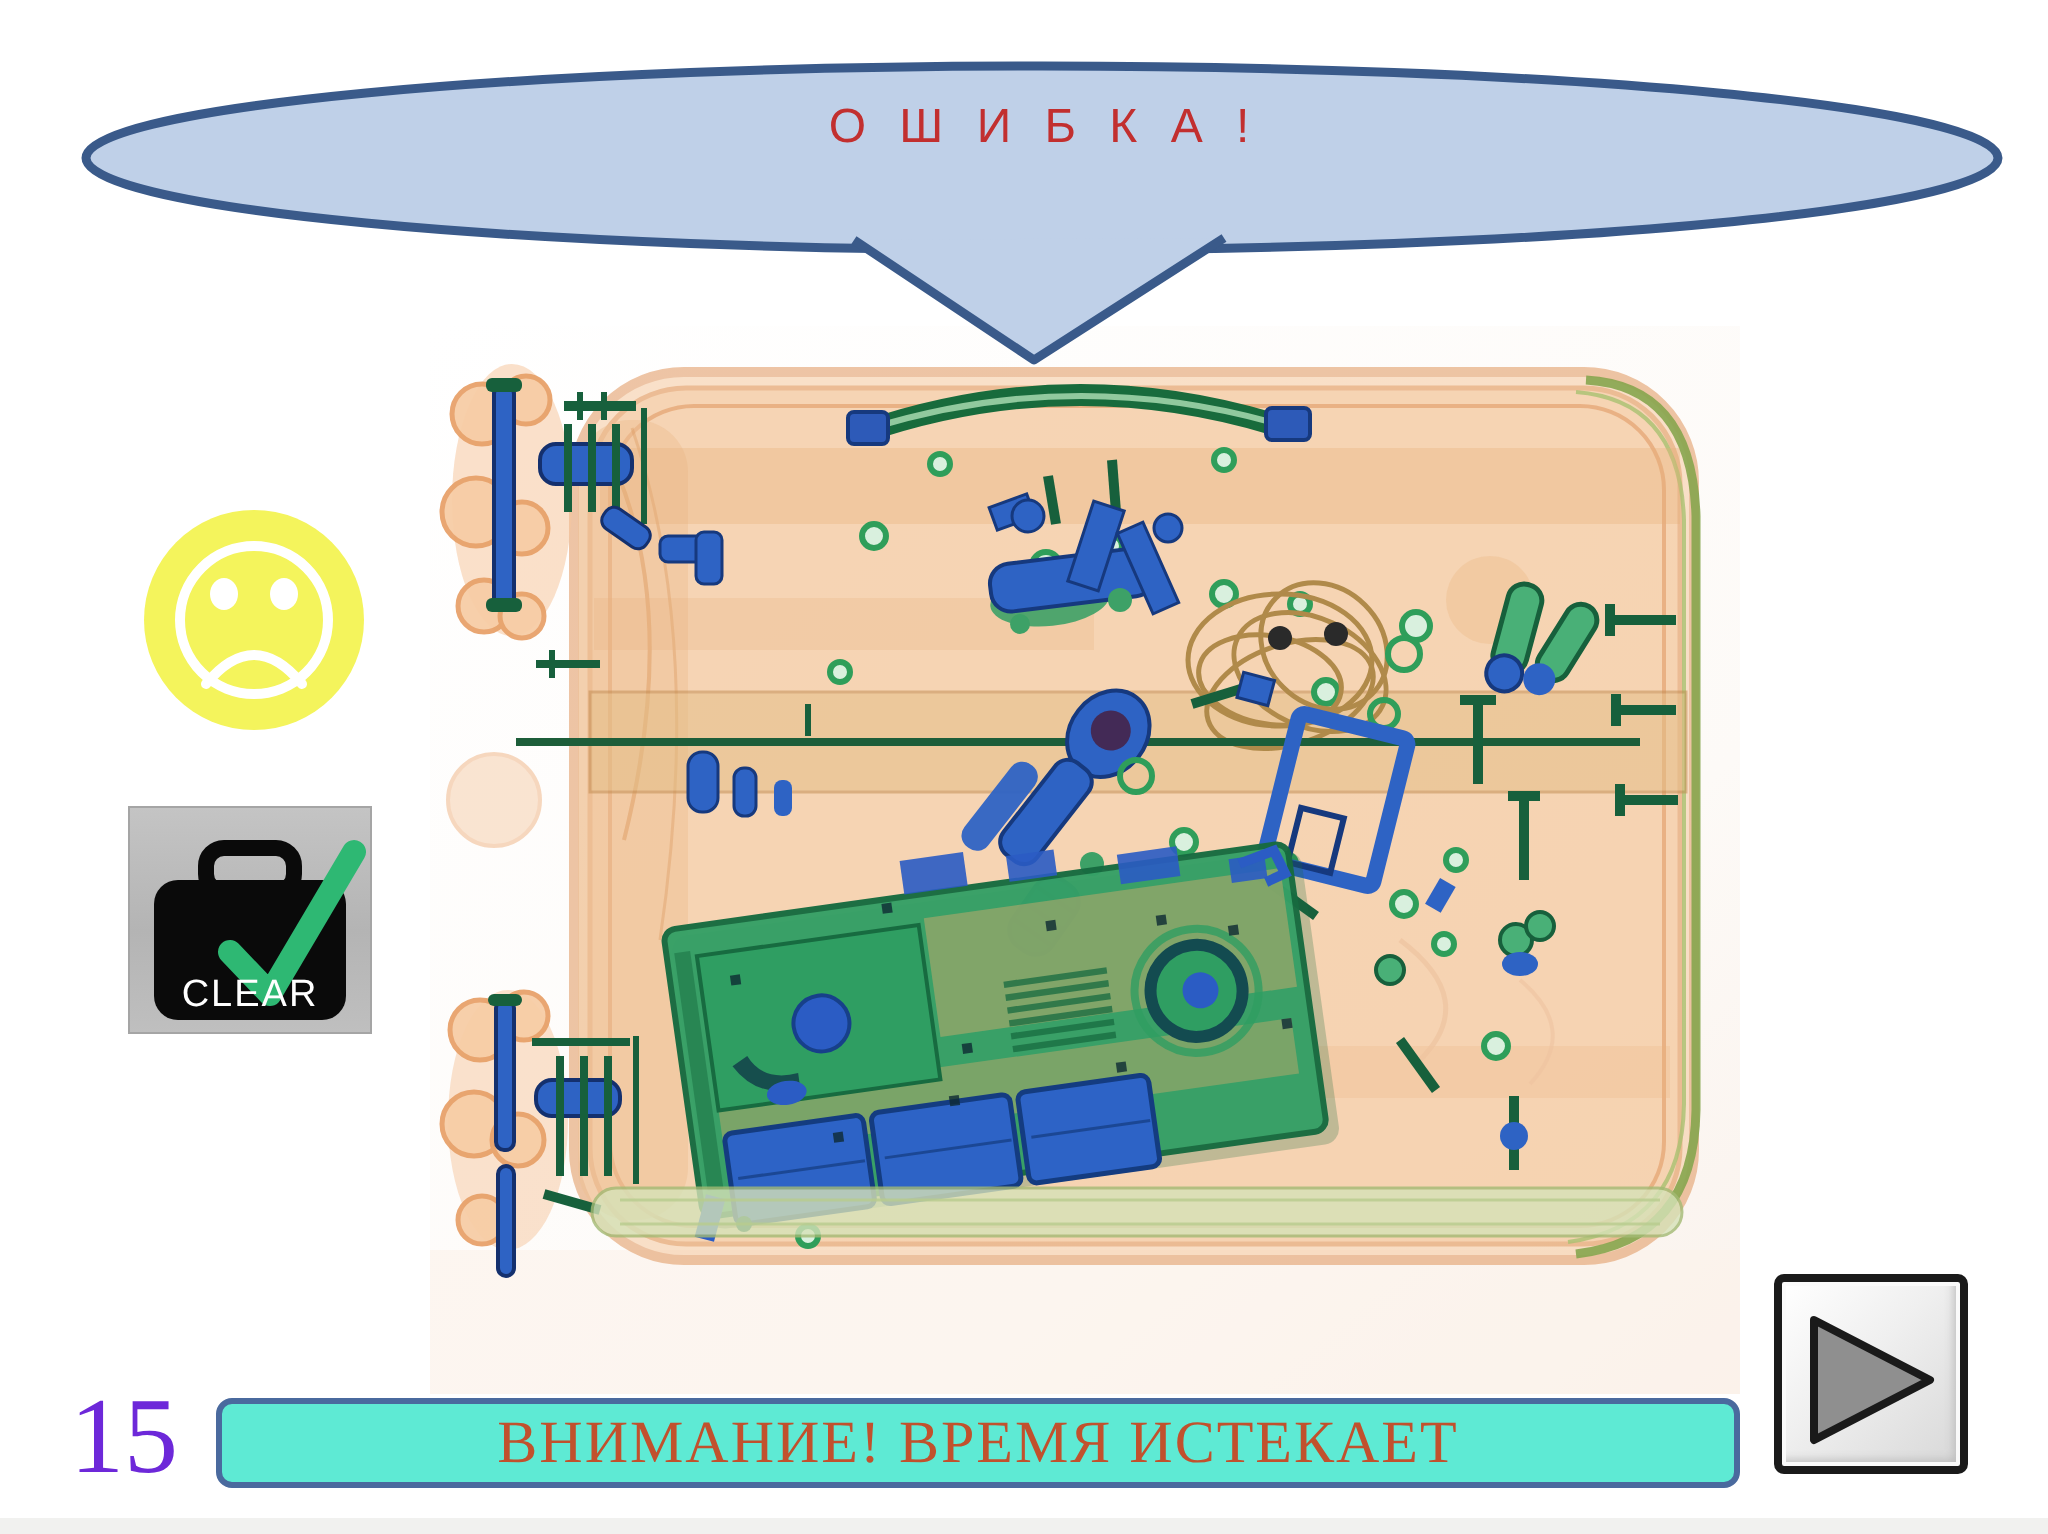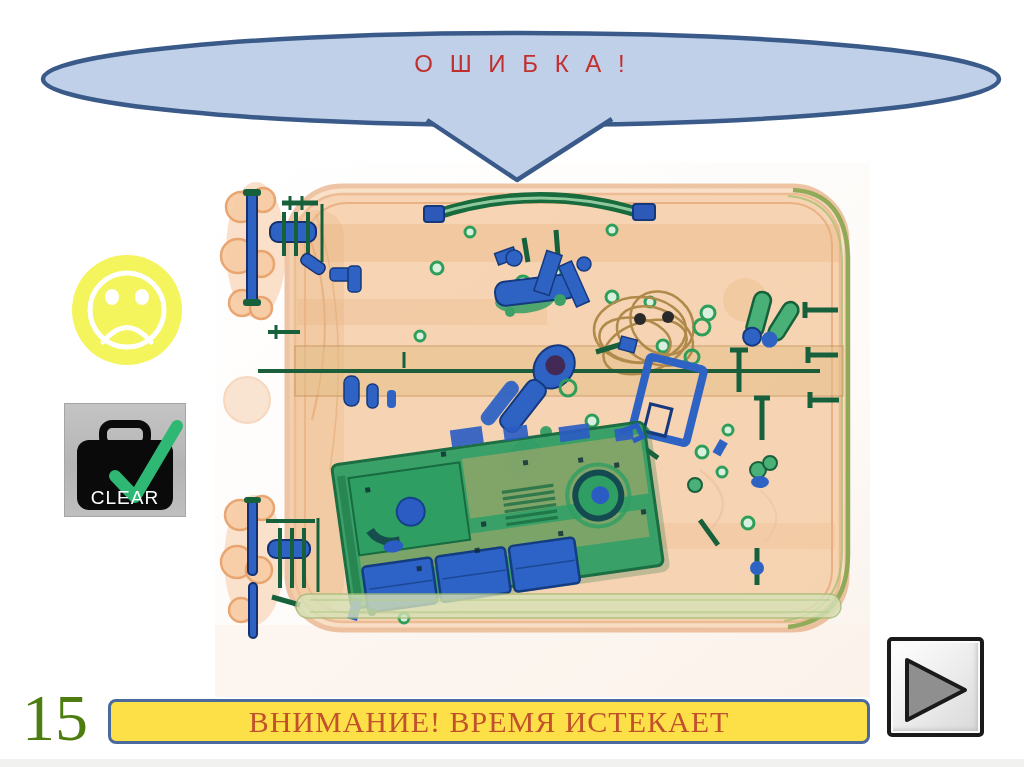--- a/index.html
+++ b/index.html
@@ -29,27 +29,27 @@
   .clear-card svg{position:absolute;left:0;top:0;}
   .clear-label{
     position:absolute;bottom:7px;left:0;width:100%;text-align:center;
     color:#ffffff;font-size:19px;letter-spacing:1px;font-weight:400;
   }
   
   .xray{position:absolute;left:215px;top:163px;width:655px;height:534px;}
   
   .timer{
     position:absolute;left:22px;top:682px;width:80px;
-    font-family:"Liberation Serif", serif;font-size:66px;line-height:72px;
-    color:#4d7c0f;text-align:left;
+    font-family:"Liberation Serif", serif;font-size:54px;line-height:72px;
+    color:#6d28d9;text-align:center;
   }
   
   .warning-bar{
     position:absolute;left:108px;top:699px;width:762px;height:45px;
-    box-sizing:border-box;background:#fde047;border:3px solid #4a6a9e;
+    box-sizing:border-box;background:#5eead4;border:3px solid #4a6a9e;
     border-radius:8px;display:flex;align-items:center;justify-content:center;
   }
   .warning-text{
     font-family:"Liberation Serif", serif;font-size:30px;color:#c1512d;
     letter-spacing:1px;white-space:nowrap;
   }
   
   .next-button{
     position:absolute;left:887px;top:637px;width:97px;height:100px;
     box-sizing:border-box;border:4px solid #1a1a1a;border-radius:5px;

